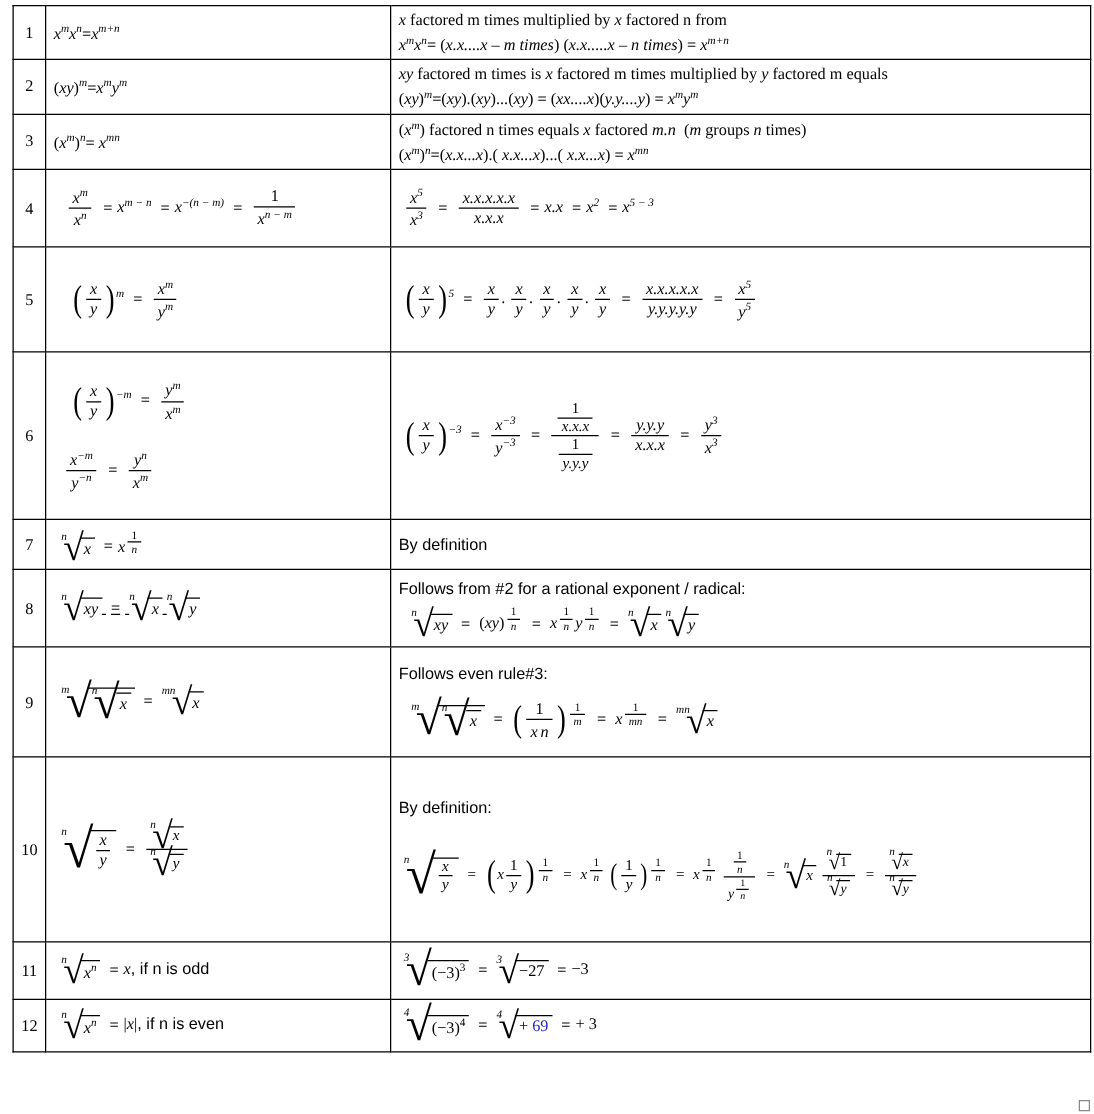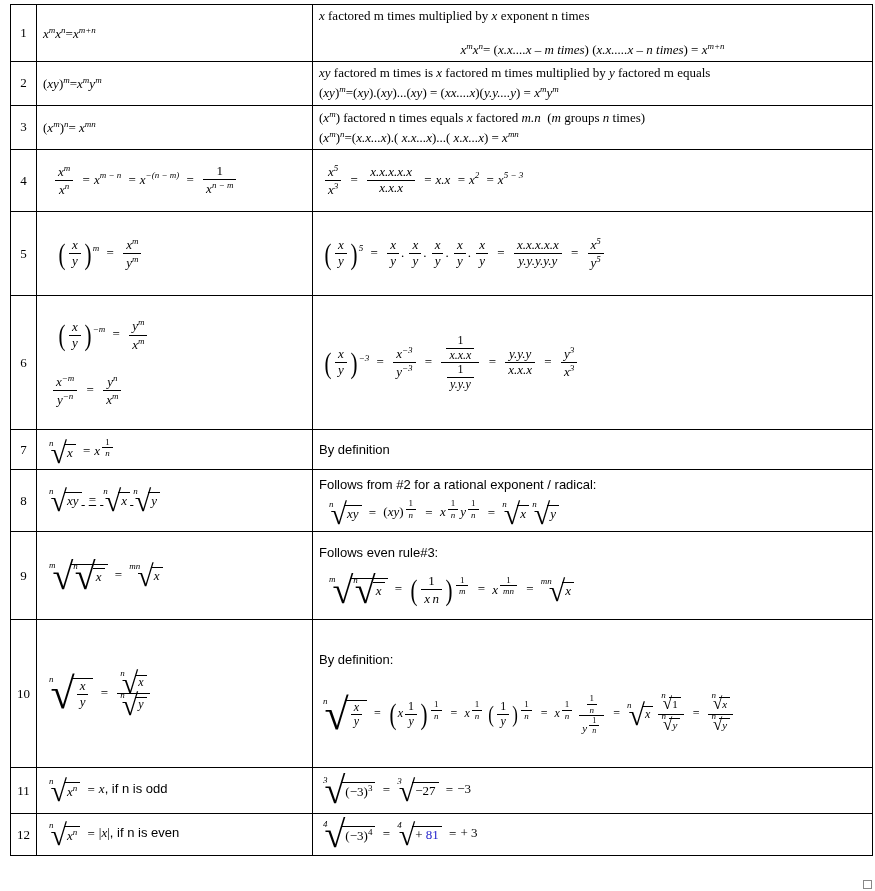--- a/index.html
+++ b/index.html
@@ -144,22 +144,22 @@
         <col class="expl">
     </colgroup>
     <tbody>
 
       <tr>
         <td class="num">1</td>
         <td class="rule">
           <span class="line"><span class="m">x</span><sup class="e">m</sup><span class="m">x</span><sup class="e">n</sup><span class="up">=</span><span class="m">x</span><sup class="e">m+n</sup></span>
         </td>
         <td class="expl">
-          <div class="line"><span class="m">x</span> <span>factored m times multiplied by</span> <span class="m">x</span> <span>exponent n times</span></div>
-          <div class="line" style="margin-top:17px;text-align:center;"><span class="m">x</span><sup class="e">m</sup><span class="m">x</span><sup class="e">n</sup><span class="up">= (</span><span class="m">x.x....x – m times</span><span class="up">) (</span><span class="m">x.x.....x – n times</span><span class="up">) = </span><span class="m">x</span><sup class="e">m+n</sup></div>
+          <div class="line"><span class="m">x</span> <span>factored m times multiplied by</span> <span class="m">x</span> <span>factored n from</span></div>
+          <div class="line" style="margin-top:3px;"><span class="m">x</span><sup class="e">m</sup><span class="m">x</span><sup class="e">n</sup><span class="up">= (</span><span class="m">x.x....x – m times</span><span class="up">) (</span><span class="m">x.x.....x – n times</span><span class="up">) = </span><span class="m">x</span><sup class="e">m+n</sup></div>
         </td>
       </tr>
 
       <tr>
         <td class="num">2</td>
         <td class="rule">
           <span class="line"><span class="up">(</span><span class="m">xy</span><span class="up">)</span><sup class="e">m</sup><span class="up">=</span><span class="m">x</span><sup class="e">m</sup><span class="m">y</span><sup class="e">m</sup></span>
         </td>
         <td class="expl">
           <div class="line"><span class="m">xy</span> <span>factored m times is</span> <span class="m">x</span> <span>factored m times multiplied by</span> <span class="m">y</span> <span>factored m equals</span></div>
@@ -386,21 +386,21 @@
         <td class="rule">
           <div class="line" style="padding-left:6px;">
             <span class="rad tall"><span class="idx">n</span><span class="sign">√</span><span class="body"><span class="m">x</span><sup class="e">n</sup></span></span>
             <span class="eq">=</span><span class="up">|</span><span class="m">x</span><span class="up">|</span><span class="row-text">, if n is even</span>
           </div>
         </td>
         <td class="expl mid">
           <div class="line" style="padding-left:4px;">
             <span class="rad tall2"><span class="idx">4</span><span class="sign">√</span><span class="body"><span class="up">(</span><span class="up">−3</span><span class="up">)</span><sup class="en">4</sup></span></span>
             <span class="eq">=</span>
-            <span class="rad tall"><span class="idx">4</span><span class="sign">√</span><span class="body"><span class="up">+ </span><span class="blue">81</span></span></span>
+            <span class="rad tall"><span class="idx">4</span><span class="sign">√</span><span class="body"><span class="up">+ </span><span class="blue">69</span></span></span>
             <span class="eq">=</span><span class="up">+ 3</span>
           </div>
         </td>
       </tr>
 
     </tbody>
   </table>
   <div class="corner"></div>
 </div>
 

